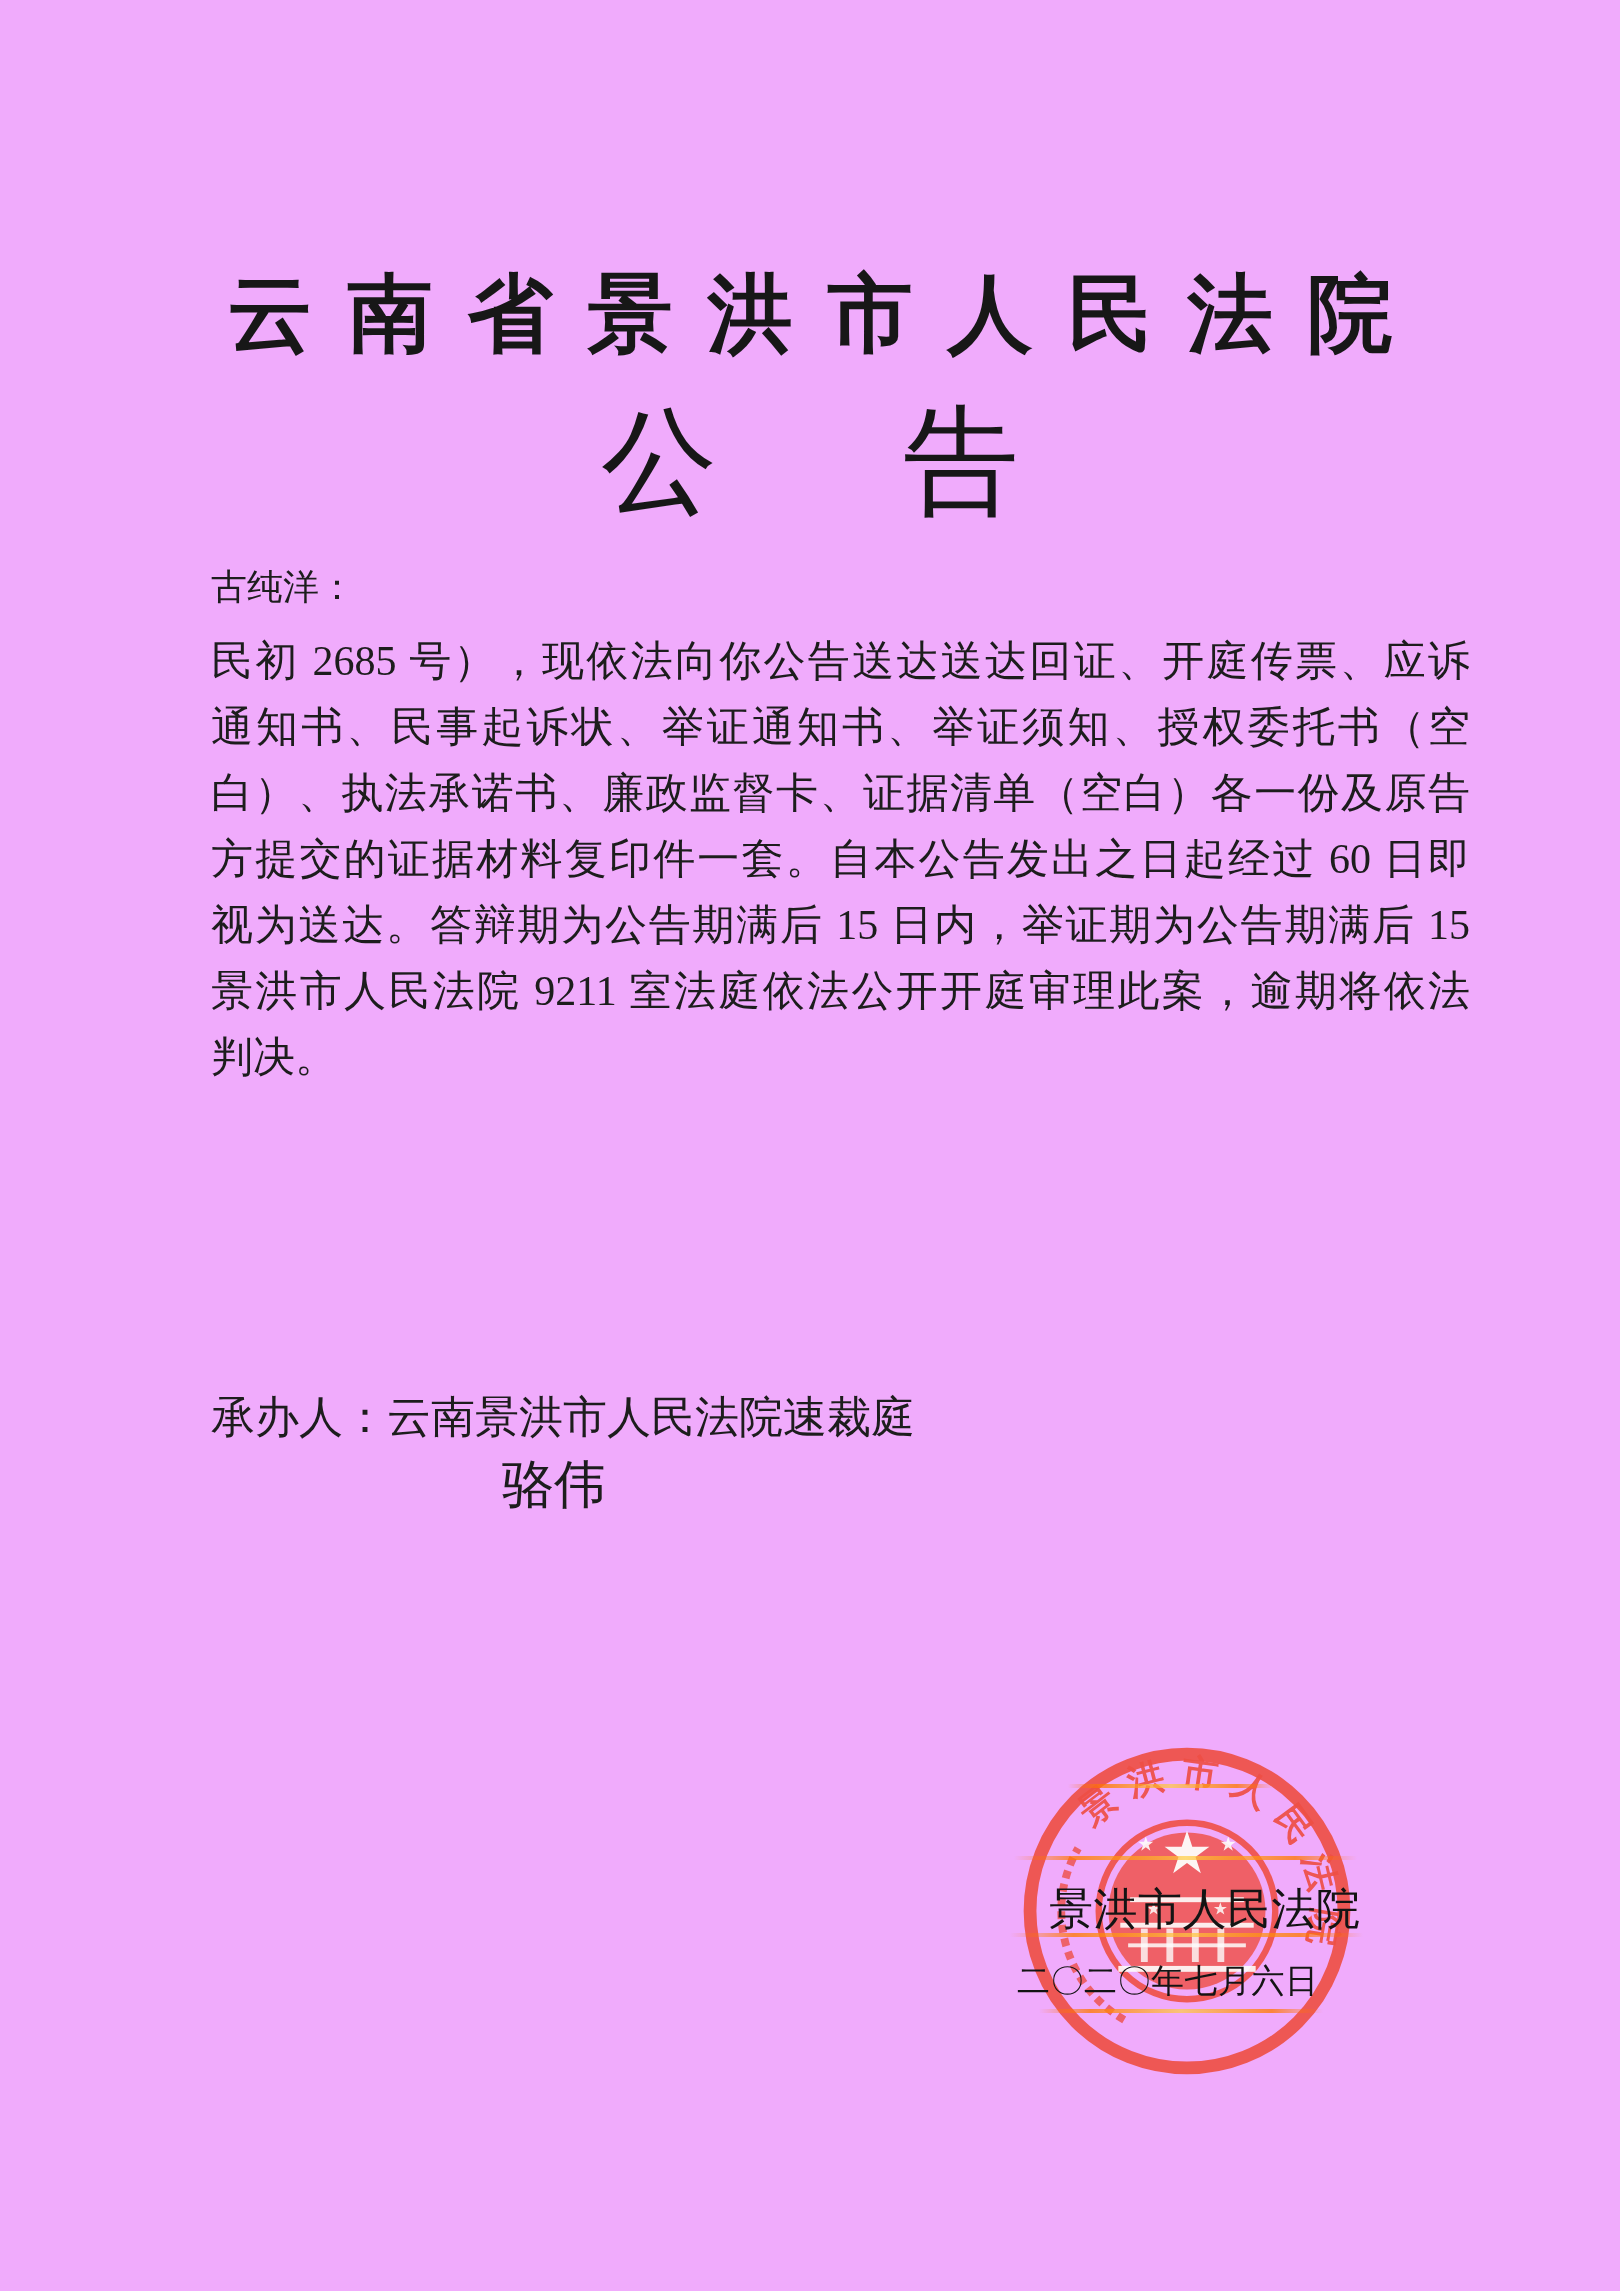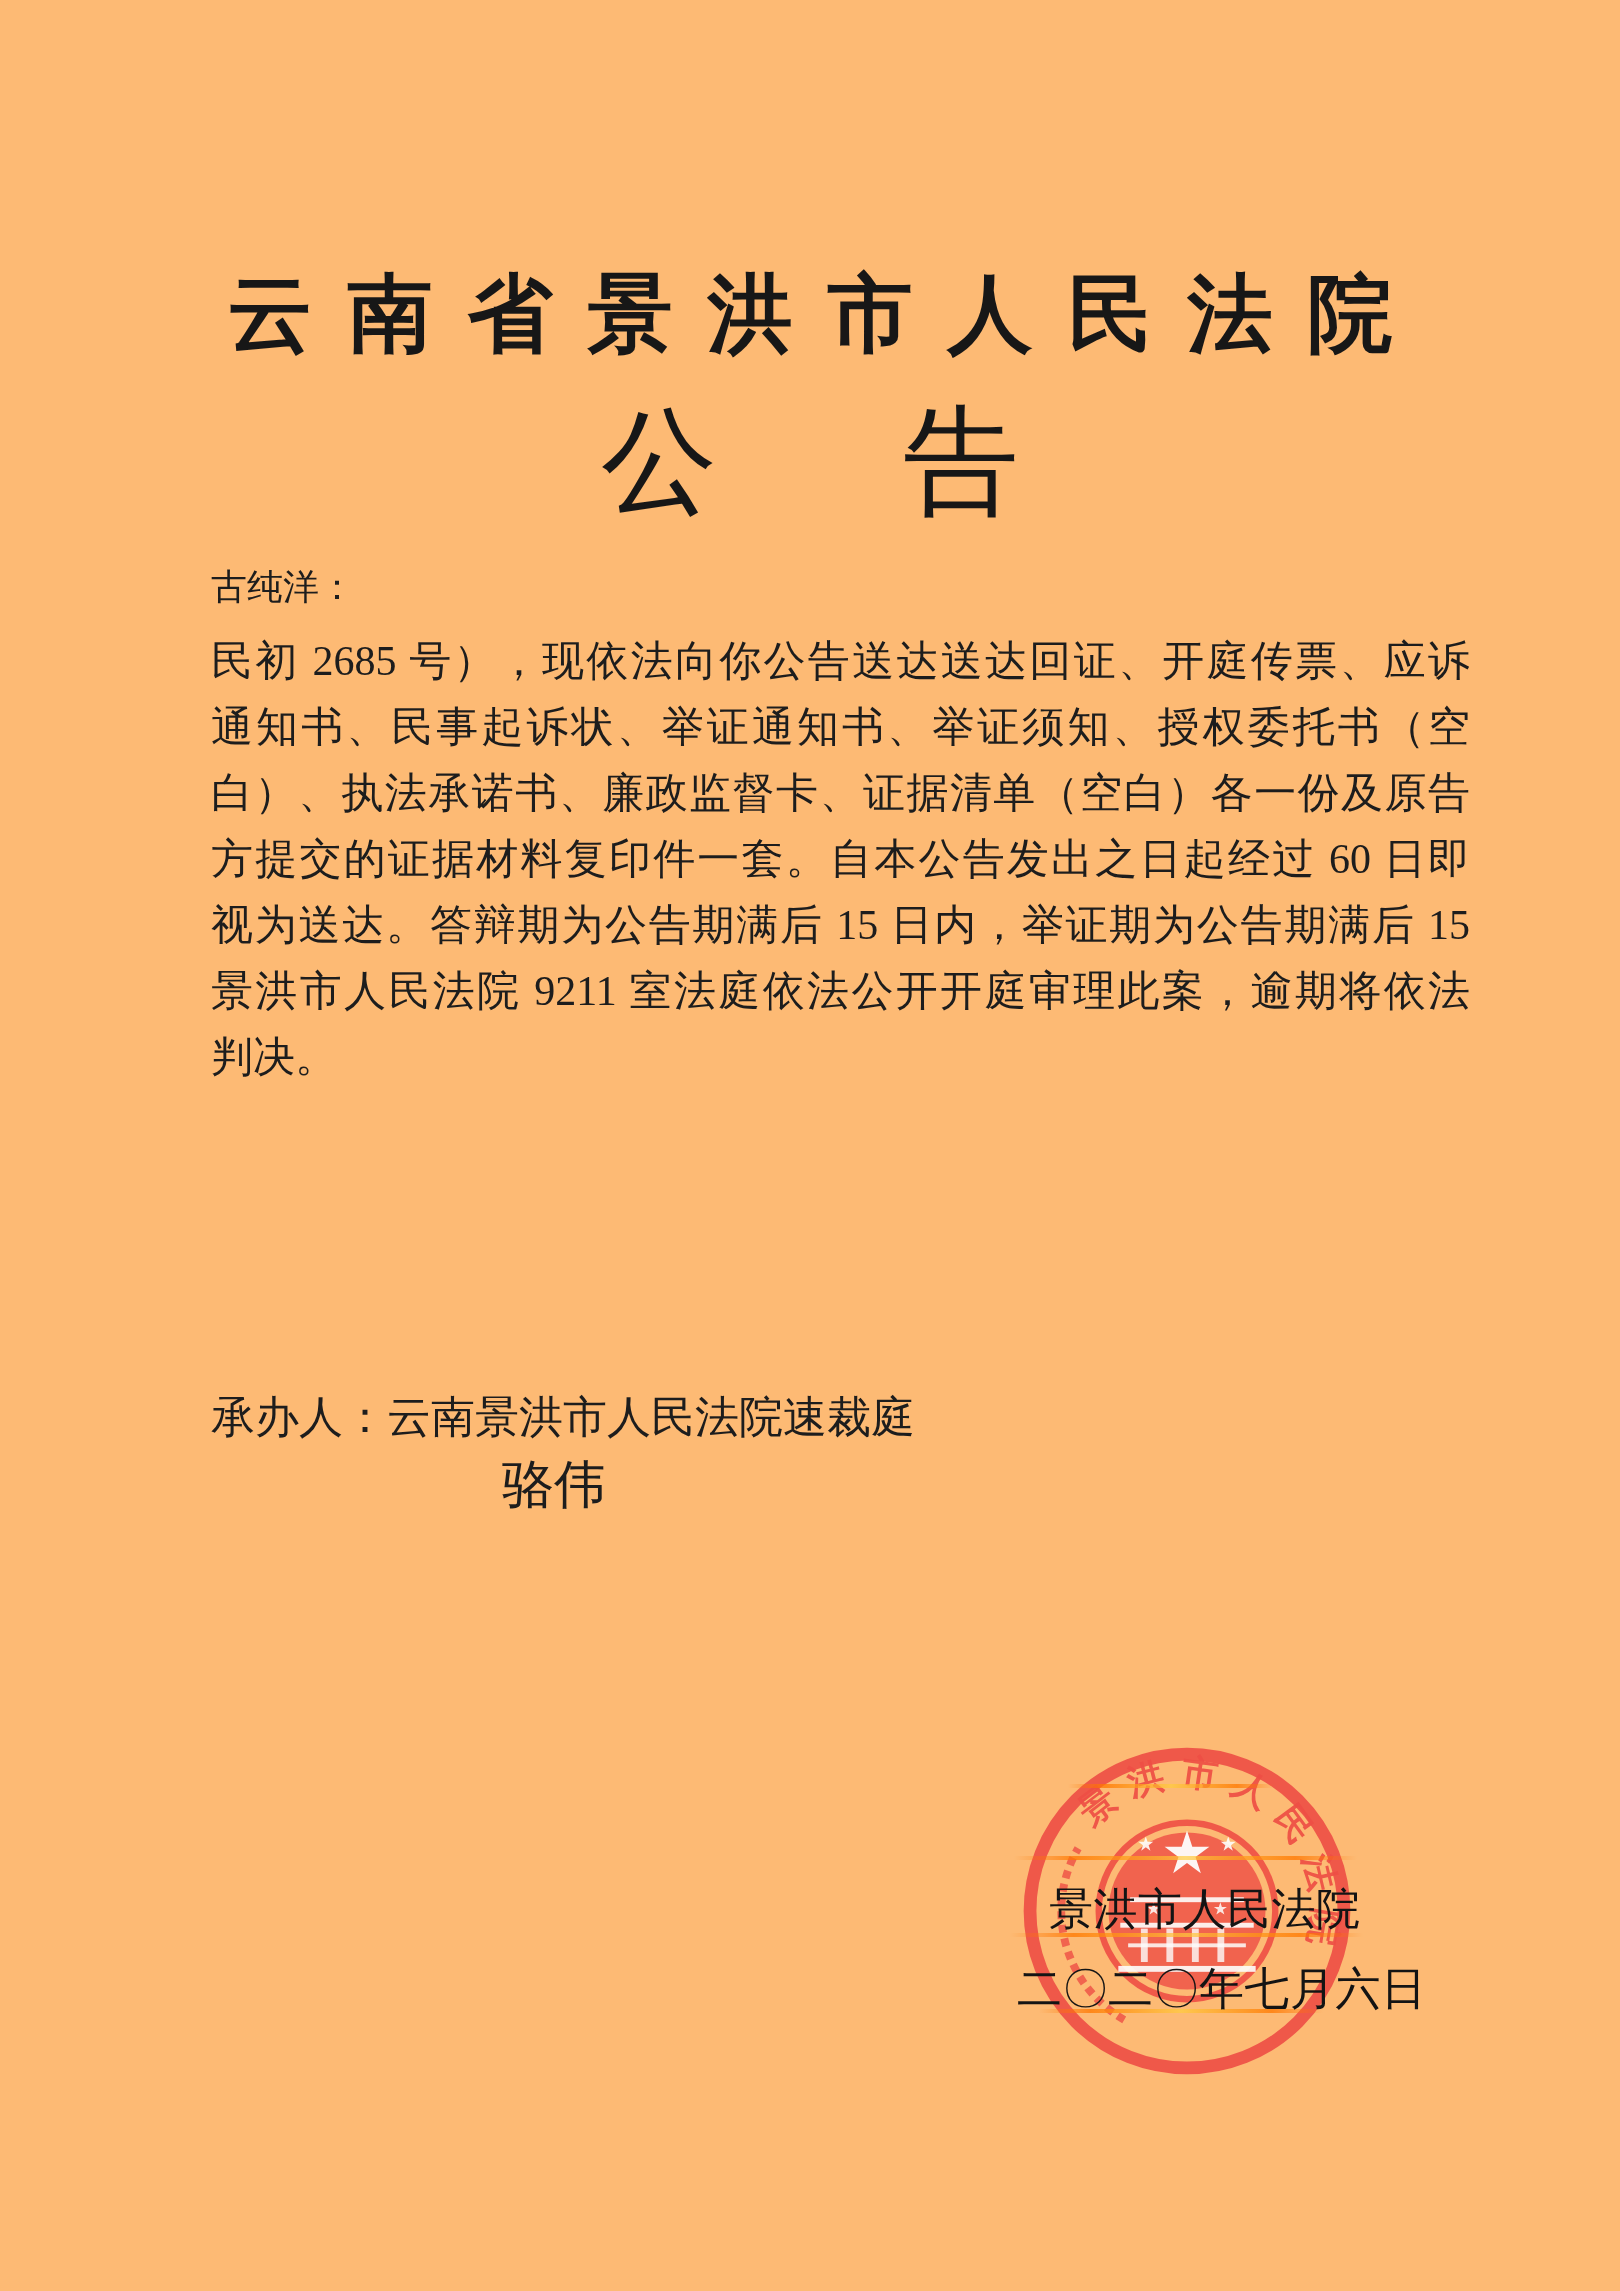--- a/index.html
+++ b/index.html
@@ -1,20 +1,20 @@
 <!DOCTYPE html>
 <html><head>
 <meta charset="utf-8">
 <style>
   html,body { margin:0; padding:0; background:#e9e9e9; }
   .page {
     position:relative;
     width:1620px; height:2292px;
     margin:0 auto;
-    background:#fdba74;
+    background:#f0abfc;
     color:#1d1d1d;
     font-family:"Liberation Serif","DejaVu Serif",serif;
     overflow:hidden;
   }
   .court-title {
     position:absolute; top:257px; left:0; width:100%; box-sizing:border-box;
     margin:0; text-align:center;
     font-size:85px; font-weight:700;
     letter-spacing:35px; padding-left:35px;
     color:#171717;
@@ -50,21 +50,21 @@
   .seal-wrap {
     position:absolute; left:981px; top:1705px; width:412px; height:412px;
     z-index:1;
   }
   .seal-court {
     position:absolute; left:1049px; top:1880px;
     font-size:44px; letter-spacing:0.5px; color:#141414; z-index:3;
   }
   .seal-date {
     position:absolute; left:1017px; top:1959px;
-    font-size:45px; letter-spacing:0.5px; color:#141414; z-index:3;
+    font-size:33px; letter-spacing:0.5px; color:#141414; z-index:3;
   }
   .scanline {
     position:absolute; height:3.9px; z-index:2; opacity:.85;
     background:linear-gradient(90deg,
       rgba(255,180,0,0) 0%, rgba(255,120,0,.9) 18%,
       rgba(255,205,60,.8) 50%, rgba(255,120,0,.9) 82%, rgba(255,180,0,0) 100%);
   }
   .sl1 { left:1068px; top:1784px; width:206px; }
   .sl2 { left:1014px; top:1856px; width:343px; }
   .sl3 { left:1010px; top:1933px; width:353px; }

